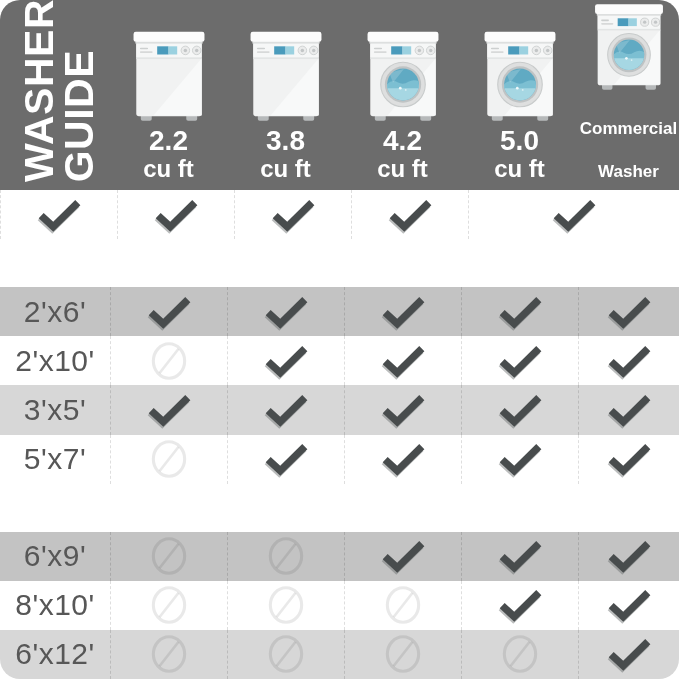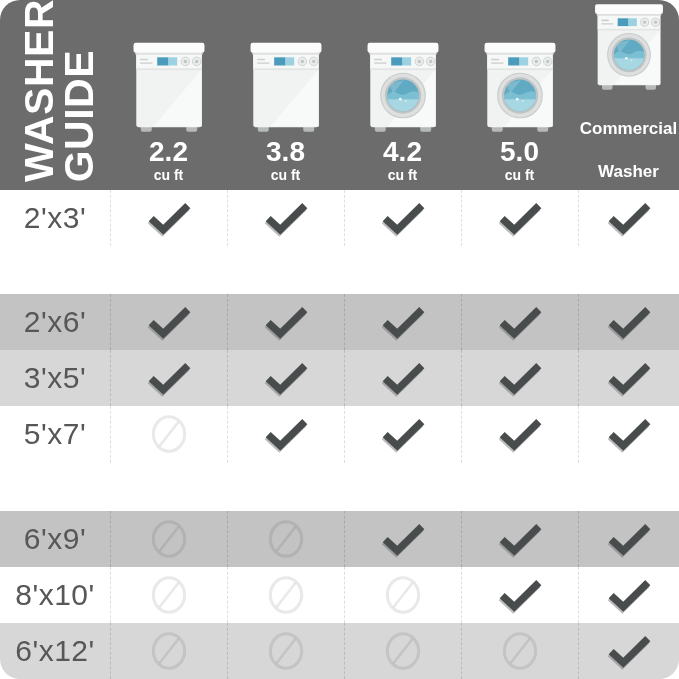--- a/index.html
+++ b/index.html
@@ -25,21 +25,21 @@
   .vword{writing-mode:vertical-rl;transform:rotate(180deg);
     color:var(--title-text);font-size:41px;font-weight:700;line-height:0.98;
     letter-spacing:0.5px;}
   .hcols{flex:1;display:flex;}
   .hcell{flex:0 0 117px;display:flex;flex-direction:column;align-items:center;
     justify-content:flex-end;padding-bottom:7px;}
   .hcell.last{flex:1 1 auto;}
   .washer{margin-bottom:5px;display:block;}
   .hlabel{color:var(--title-text);font-weight:700;text-align:center;}
   .hlabel.big{font-size:28px;line-height:1.02;}
-  .hlabel.mid{font-size:14px;line-height:1.15;}
+  .hlabel.mid{font-size:24px;line-height:1.15;}
   .hlabel.small{font-size:17px;line-height:1.22;margin-top:23px;}
   
   .tbody{flex:1;display:flex;flex-direction:column;}
   .row{flex:1;display:flex;}
   .shade-white{background:var(--row-white);}
   .shade-dark{background:var(--row-gray-dark);margin-top:48px;}
   .shade-light{background:var(--row-gray-light);}
   .cell{display:flex;align-items:center;justify-content:center;}
   .label-cell{flex:0 0 110px;font-size:30px;color:var(--row-label);letter-spacing:0.5px;}
   .val-cell{flex:0 0 117px;border-left:1px dashed rgba(0,0,0,0.13);}
@@ -213,21 +213,20 @@
       <circle cx="47" cy="69" r="1" fill="#ffffff" opacity="0.6"></circle>
     </g>
   </svg>
           <div class="hlabel small">Commercial</div>
           <div class="hlabel small">Washer</div>
         </div>
       </div>
   </div>
   <div class="tbody">
       <div class="row shade-white">
-        <div class="cell label-cell">2'x3'</div>
         <div class="cell val-cell">
           <svg class="check" viewBox="0 0 34 26" width="45" height="34" xmlns="http://www.w3.org/2000/svg">
     <path d="M3 13.5 L12.2 22 L31 3.5" fill="none" stroke="currentColor" stroke-width="5.6"></path>
   </svg>
         </div>
         <div class="cell val-cell">
           <svg class="check" viewBox="0 0 34 26" width="45" height="34" xmlns="http://www.w3.org/2000/svg">
     <path d="M3 13.5 L12.2 22 L31 3.5" fill="none" stroke="currentColor" stroke-width="5.6"></path>
   </svg>
         </div>
@@ -245,20 +244,49 @@
           <svg class="check" viewBox="0 0 34 26" width="45" height="34" xmlns="http://www.w3.org/2000/svg">
     <path d="M3 13.5 L12.2 22 L31 3.5" fill="none" stroke="currentColor" stroke-width="5.6"></path>
   </svg>
         </div>
       </div>
       <div class="row shade-dark">
         <div class="cell label-cell">2'x6'</div>
         <div class="cell val-cell">
           <svg class="check" viewBox="0 0 34 26" width="45" height="34" xmlns="http://www.w3.org/2000/svg">
     <path d="M3 13.5 L12.2 22 L31 3.5" fill="none" stroke="currentColor" stroke-width="5.6"></path>
+  </svg>
+        </div>
+        <div class="cell val-cell">
+          <svg class="check" viewBox="0 0 34 26" width="45" height="34" xmlns="http://www.w3.org/2000/svg">
+    <path d="M3 13.5 L12.2 22 L31 3.5" fill="none" stroke="currentColor" stroke-width="5.6"></path>
+  </svg>
+        </div>
+        <div class="cell val-cell">
+          <svg class="check" viewBox="0 0 34 26" width="45" height="34" xmlns="http://www.w3.org/2000/svg">
+    <path d="M3 13.5 L12.2 22 L31 3.5" fill="none" stroke="currentColor" stroke-width="5.6"></path>
+  </svg>
+        </div>
+        <div class="cell val-cell">
+          <svg class="check" viewBox="0 0 34 26" width="45" height="34" xmlns="http://www.w3.org/2000/svg">
+    <path d="M3 13.5 L12.2 22 L31 3.5" fill="none" stroke="currentColor" stroke-width="5.6"></path>
+  </svg>
+        </div>
+        <div class="cell val-cell last">
+          <svg class="check" viewBox="0 0 34 26" width="45" height="34" xmlns="http://www.w3.org/2000/svg">
+    <path d="M3 13.5 L12.2 22 L31 3.5" fill="none" stroke="currentColor" stroke-width="5.6"></path>
+  </svg>
+        </div>
+      </div>
+      <div class="row shade-white">
+        <div class="cell label-cell">2'x10'</div>
+        <div class="cell val-cell">
+          <svg class="no-sign" viewBox="0 0 42 46" width="44" height="48" xmlns="http://www.w3.org/2000/svg">
+    <ellipse cx="21" cy="23" rx="15" ry="16.5" fill="none" stroke="currentColor" stroke-width="3"></ellipse>
+    <line x1="12" y1="34.5" x2="30" y2="11.5" stroke="currentColor" stroke-width="2.6"></line>
   </svg>
         </div>
         <div class="cell val-cell">
           <svg class="check" viewBox="0 0 34 26" width="45" height="34" xmlns="http://www.w3.org/2000/svg">
     <path d="M3 13.5 L12.2 22 L31 3.5" fill="none" stroke="currentColor" stroke-width="5.6"></path>
   </svg>
         </div>
         <div class="cell val-cell">
           <svg class="check" viewBox="0 0 34 26" width="45" height="34" xmlns="http://www.w3.org/2000/svg">
     <path d="M3 13.5 L12.2 22 L31 3.5" fill="none" stroke="currentColor" stroke-width="5.6"></path>

